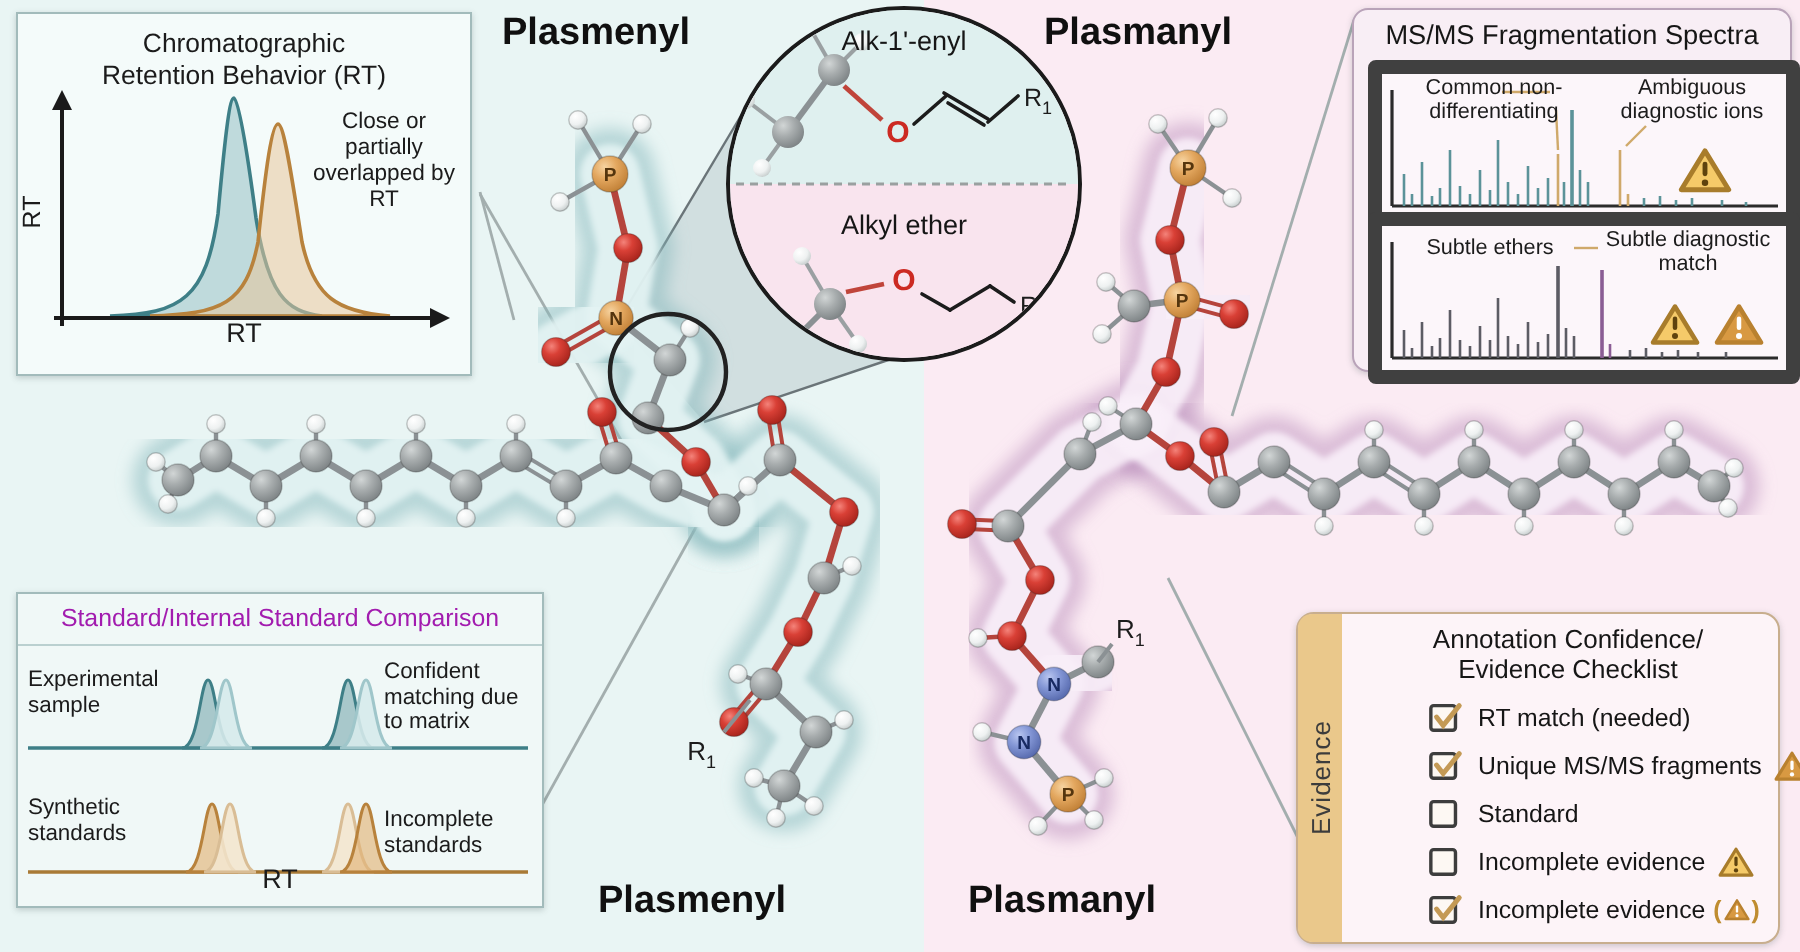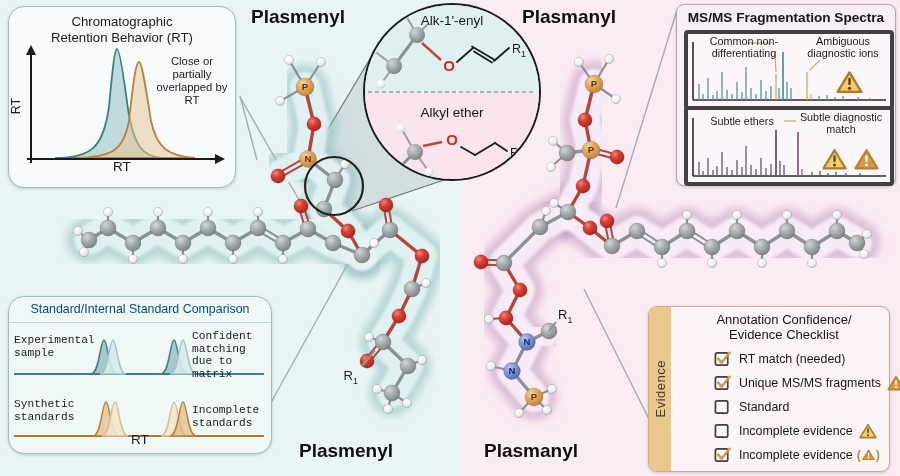--- a/index.html
+++ b/index.html
@@ -1,46 +1,46 @@
 <!DOCTYPE html>
 <html><head>
 <meta charset="utf-8">
 <style>
   html,body{margin:0;padding:0;background:#fff;}
   #stage{position:relative;width:900px;height:476px;overflow:hidden;
          font-family:"Liberation Sans",sans-serif;background:#e9f5f4;}
   .bg-right{position:absolute;left:462px;top:0;width:438px;height:476px;background:#fbebf3;}
   #scene{position:absolute;left:0;top:0;z-index:2;}
   .big-label{position:absolute;z-index:5;font-size:19px;font-weight:bold;color:#101010;width:120px;}
-  .panel{position:absolute;z-index:4;border-radius:16px;box-shadow:0 1px 3px rgba(60,80,80,.25);}
+  .panel{position:absolute;z-index:4;border-radius:0;box-shadow:0 1px 3px rgba(60,80,80,.25);}
 
   
   .rt-panel{left:8px;top:6px;width:226px;height:180px;background:#f4fbfa;border:1.5px solid #a2bbbb;}
   .rt-title{position:absolute;top:7px;left:0;width:100%;text-align:center;font-size:13.2px;color:#1b1b1b;line-height:1.18;}
   .rt-svg{position:absolute;left:2px;top:30px;}
   .rt-ylab{position:absolute;left:-1px;top:92px;font-size:12.5px;color:#1b1b1b;transform:rotate(-90deg);}
   .rt-xlab{position:absolute;top:152px;left:0;width:100%;text-align:center;font-size:13.5px;color:#1b1b1b;}
   .rt-note{position:absolute;left:142px;top:48px;width:82px;font-size:11.3px;line-height:1.15;text-align:center;color:#1b1b1b;}
 
   
   .msms-panel{left:676px;top:4px;width:218px;height:180px;background:#f8eef5;border:1.5px solid #b9a3b9;border-radius:8px;}
-  .msms-title{position:absolute;top:5px;left:0;width:100%;text-align:center;font-weight:bold;font-size:13.6px;color:#161616;}
-  .spec-box{position:absolute;left:7px;width:202px;height:72px;background:#fcf6fa;border:4px solid #404040;border-radius:4px;}
+  .msms-title{position:absolute;top:5px;left:0;width:100%;text-align:center;font-weight:normal;font-size:13.6px;color:#161616;}
+  .spec-box{position:absolute;left:7px;width:202px;height:72px;background:#fcf6fa;border:7px solid #404040;border-radius:4px;}
   #spec1{top:25px;} #spec2{top:101px;}
   .spec-svg{position:absolute;left:0;top:0;}
   .spec-lab{position:absolute;font-size:10.8px;line-height:1.1;text-align:center;color:#1c1c1c;z-index:2;}
   .warn-slot{position:absolute;z-index:2;}
 
   
   .std-panel{left:8px;top:296px;width:262px;height:156px;background:#f0f8f7;border:1.5px solid #a2bbbb;}
-  .std-title{position:absolute;top:5px;left:0;width:100%;text-align:center;font-size:12.4px;color:#0c4a6e;}
+  .std-title{position:absolute;top:5px;left:0;width:100%;text-align:center;font-size:12.4px;color:#a21caf;}
   .std-hr{position:absolute;top:25px;left:0;width:100%;border-top:1px solid #bad0d0;}
   .std-row{position:absolute;left:3px;width:254px;height:58px;}
   #stdrow1{top:29px;} #stdrow2{top:91px;}
-  .std-lab{position:absolute;font-size:11.2px;line-height:1.12;color:#1b1b1b;font-family:Liberation Mono, monospace;}
+  .std-lab{position:absolute;font-size:11.2px;line-height:1.12;color:#1b1b1b;}
   .std-xlab{position:absolute;top:135px;left:0;width:100%;text-align:center;font-size:13.5px;color:#1b1b1b;}
 
   
   .check-panel{left:648px;top:306px;width:240px;height:164px;background:#fdf4f8;border:1.5px solid #c8ae8e;border-radius:9px;}
   .evidence-band{position:absolute;left:0;top:0;bottom:0;width:22px;background:#eac88b;border-radius:7px 0 0 7px;
                  display:flex;align-items:center;justify-content:center;}
   .evidence-band span{writing-mode:vertical-rl;transform:rotate(180deg);font-size:13px;color:#3c3c3c;letter-spacing:.5px;}
   .check-content{position:absolute;left:22px;top:0;right:0;bottom:0;padding:5px 4px 0 12px;}
   .check-title{text-align:center;font-size:13px;line-height:1.18;color:#161616;margin-bottom:5px;}
   .chk-row{display:flex;align-items:center;height:22px;margin-bottom:2px;margin-left:31px;}

